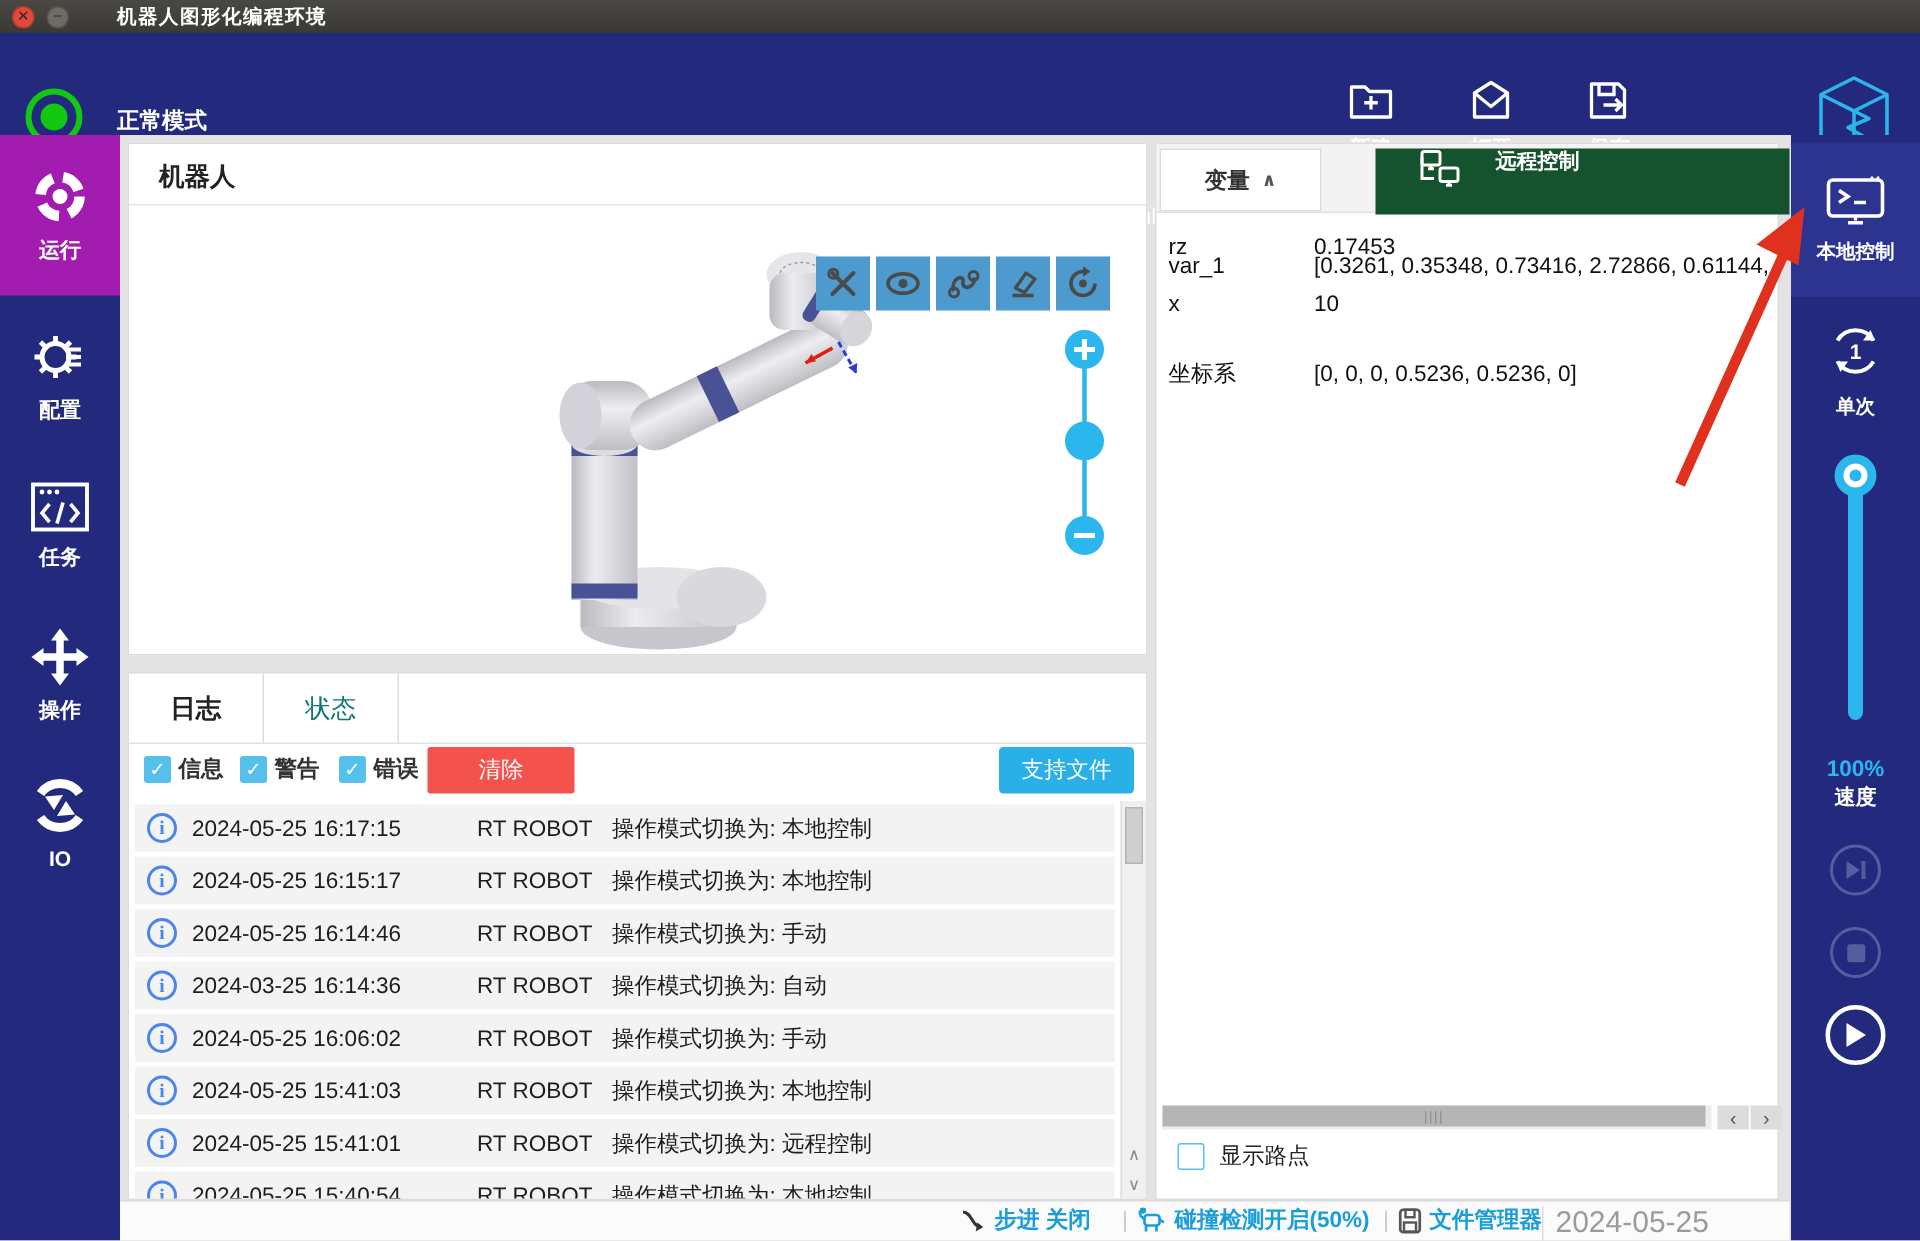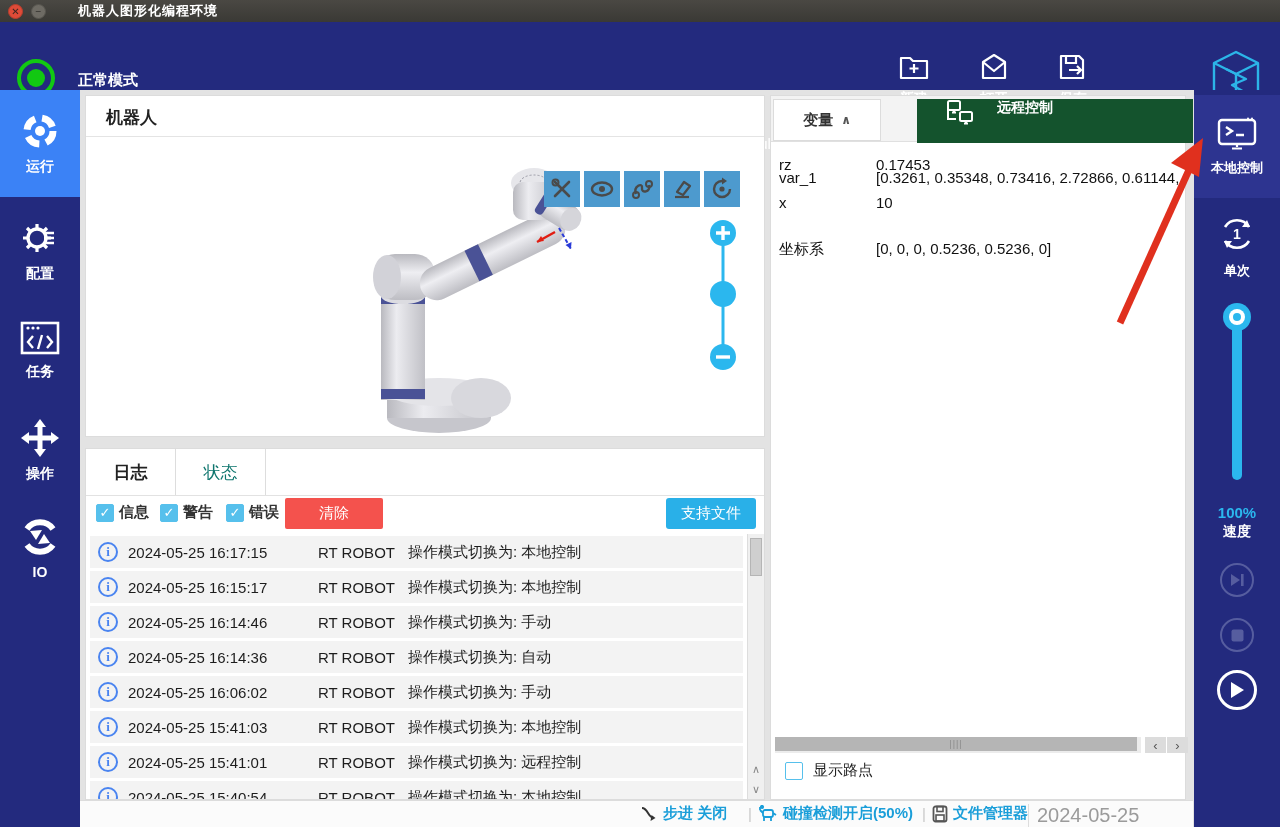--- a/index.html
+++ b/index.html
@@ -26,21 +26,21 @@
   .hdr-action { top:28px; width:64px; height:58px; display:flex; flex-direction:column; align-items:center; justify-content:space-between; cursor:pointer; }
   .hdr-action svg { display:block; }
   .hdr-action .lbl { color:#fff; font-size:14px; font-weight:bold; }
   #act-new { left:882px; } #act-open { left:962px; } #act-save { left:1041px; }
   #logo { left:1208px; top:27px; }
 
   
   #left-sidebar { left:0; top:90px; width:80px; height:737px; background:#232a7e; }
   .nav-item { position:absolute; left:0; width:80px; height:100px; display:flex; flex-direction:column; align-items:center; justify-content:center; gap:7px; cursor:pointer; }
   .nav-item .lbl { color:#fff; font-size:14px; font-weight:bold; }
-  .nav-item.active { background:#3b82f6;text-align:right; }
+  .nav-item.active { background:#a21caf;text-align:right; }
 
   
   #robot-panel { left:85px; top:95px; width:680px; height:342px; background:#fff; border:1px solid #dcdcdc; }
   #robot-title { left:20px; top:10px; font-size:17px; font-weight:bold; color:#222; }
   #robot-hdr-line { left:0; top:40px; width:678px; height:1px; background:#e4e4e4; }
   .vtool { position:absolute; top:75px; width:36px; height:36px; background:#4d9ace; display:flex; align-items:center; justify-content:center; cursor:pointer; }
   #zoomctl { left:618px; top:122px; }
 
   
   #log-panel { left:85px; top:448px; width:680px; height:352px; background:#fff; border:1px solid #dcdcdc; overflow:hidden; }
@@ -360,21 +360,21 @@
         <span class="m">操作模式切换为: 本地控制</span>
       </div>
     <div class="log-row" style="top:72px;">
         <span class="icon-i">i</span>
         <span class="t">2024-05-25 16:14:46</span>
         <span class="s">RT ROBOT</span>
         <span class="m">操作模式切换为: 手动</span>
       </div>
     <div class="log-row" style="top:107px;">
         <span class="icon-i">i</span>
-        <span class="t">2024-05-25 16:14:36</span>
+        <span class="t">2024-03-25 16:14:36</span>
         <span class="s">RT ROBOT</span>
         <span class="m">操作模式切换为: 自动</span>
       </div>
     <div class="log-row" style="top:142px;">
         <span class="icon-i">i</span>
         <span class="t">2024-05-25 16:06:02</span>
         <span class="s">RT ROBOT</span>
         <span class="m">操作模式切换为: 手动</span>
       </div>
     <div class="log-row" style="top:177px;">

